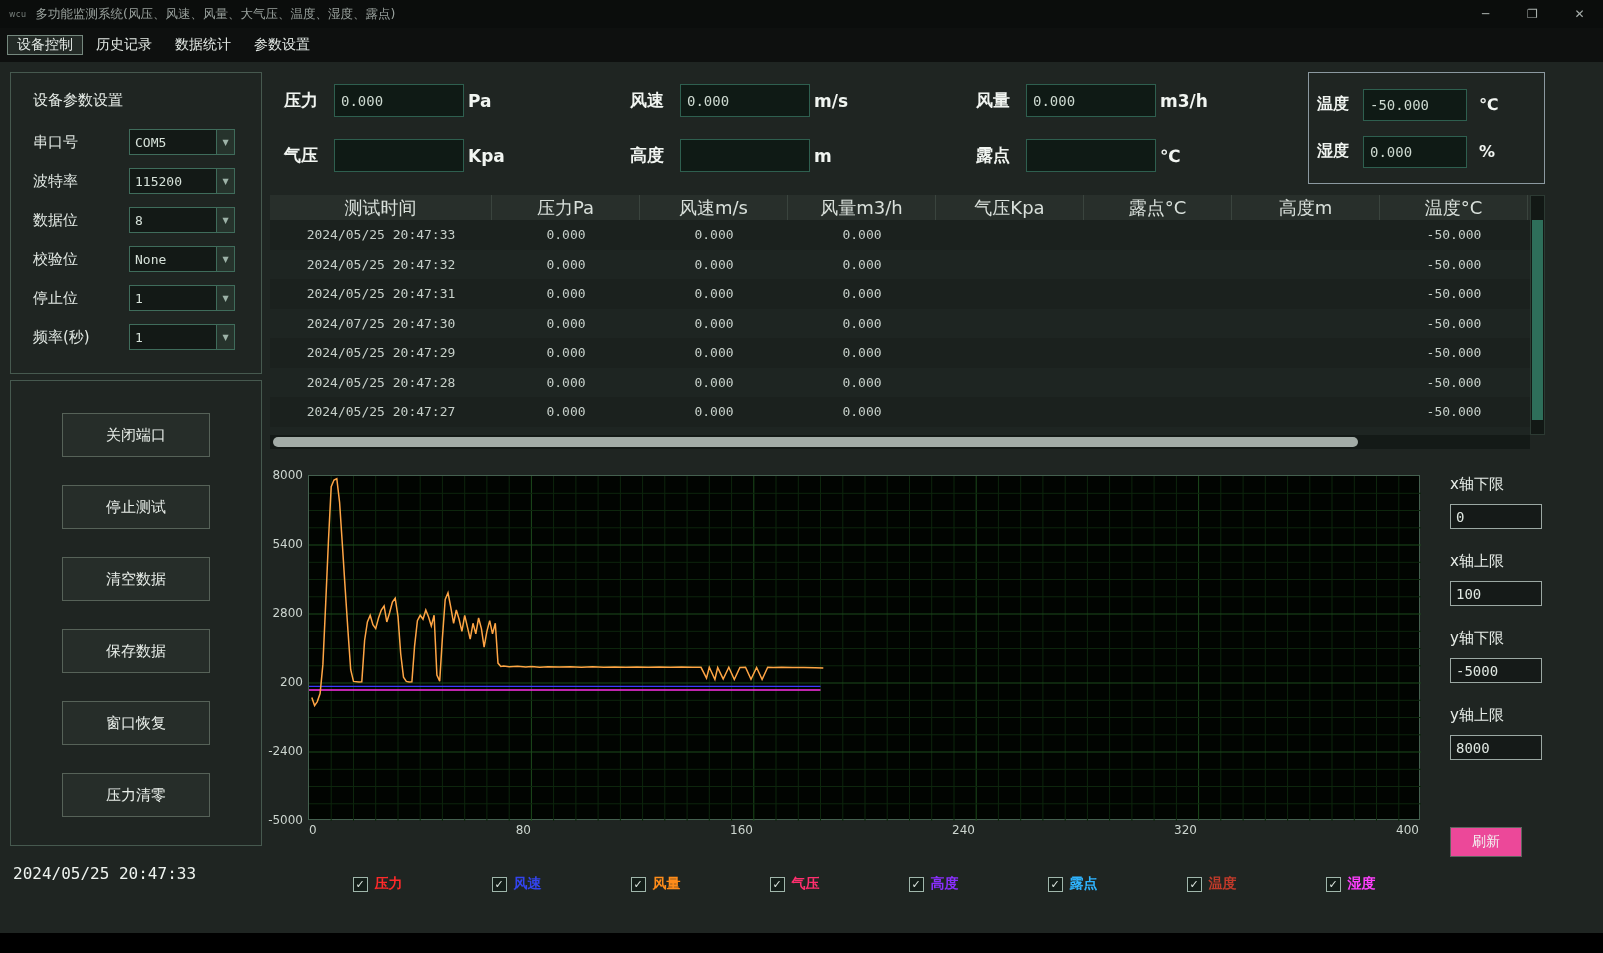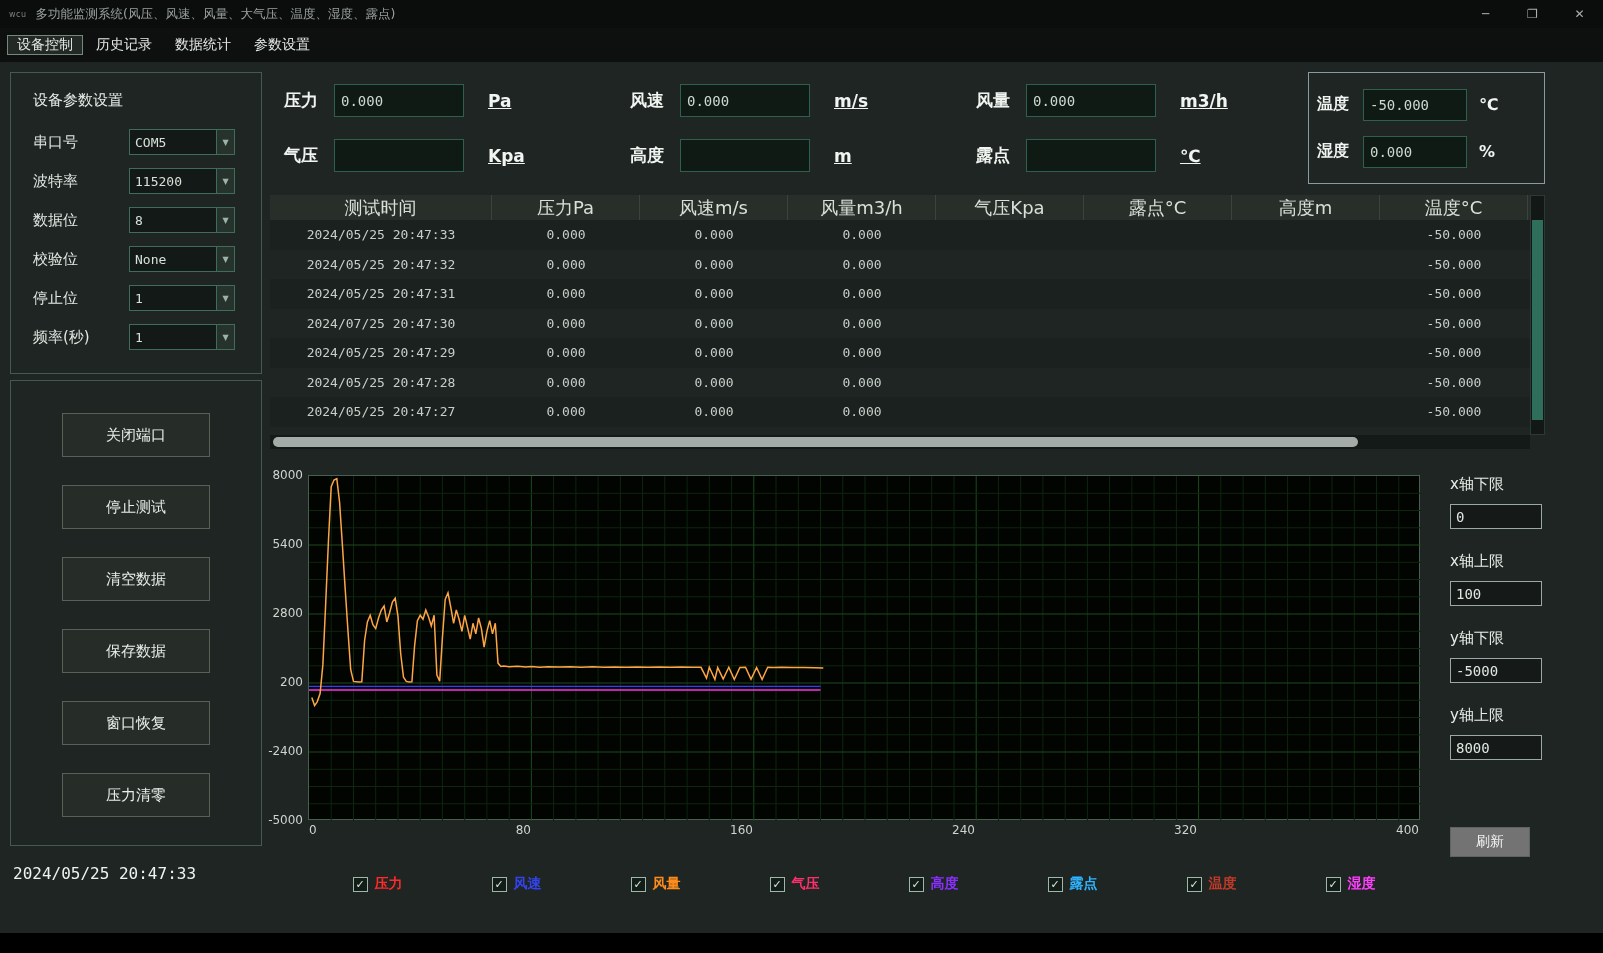--- a/index.html
+++ b/index.html
@@ -34,21 +34,21 @@
   .side-timestamp { margin:18px 0 0 3px; font:16px "DejaVu Sans Mono",monospace; color:#eef3ef; }
 
   .right { width:1275px; flex:none; margin-left:8px; display:flex; flex-direction:column; }
 
   
   .top-row { display:flex; height:112px; flex:none; }
   .readings { display:grid; grid-template-columns:346px 346px 346px; row-gap:22px; align-content:center; }
   .reading { display:flex; align-items:center; }
   .reading-label { width:64px; padding-left:14px; font-size:17px; font-weight:bold; color:#f1f5f1; }
   .value-box { width:130px; height:33px; background:#0f1a15; border:1px solid #2e5f4f; font:14px "DejaVu Sans Mono",monospace; color:#cdd9d0; display:flex; align-items:center; padding-left:6px; }
-  .reading-unit { margin-left:24px; font-size:17px; font-weight:bold; color:#f1f5f1;text-decoration:underline; }
+  .reading-unit { margin-left:4px; font-size:17px; font-weight:bold; color:#f1f5f1; }
   .th-box { margin-left:auto; width:238px; height:112px; border:1px solid #8b99a0; padding:8px 8px; display:flex; flex-direction:column; justify-content:space-around; }
   .th-row { display:flex; align-items:center; }
   .th-label { width:46px; font-size:16px; font-weight:bold; color:#f1f5f1; }
   .th-value { width:104px; height:32px; }
   .th-unit { margin-left:12px; font-size:16px; font-weight:bold; color:#f1f5f1; }
 
   
   .table-wrap { position:relative; margin-top:11px; width:1275px; flex:none; }
   .table-viewport { height:240px; overflow:hidden; background:#1b211e; margin-right:15px; }
   .thead { display:flex; height:25px; background:#282f2b; }
@@ -67,21 +67,21 @@
   .ylabels { width:38px; position:relative; height:345px; flex:none; }
   .ytick { position:absolute; right:5px; transform:translateY(-50%); font-size:12px; color:#ccd5cf; }
   .plot { width:1112px; height:345px; position:relative; background:#010401; border:1px solid #44604f; flex:none; }
   .plot svg { position:absolute; inset:0; }
   .xlabels { position:absolute; top:100%; left:0; width:100%; display:flex; justify-content:space-between; margin-top:4px; font-size:12px; color:#ccd5cf; }
   .xlabels span { transform:translateX(0); }
   .axis-col { margin-left:30px; width:96px; display:flex; flex-direction:column; height:382px; }
   .axis-group { margin-bottom:23px; }
   .axis-label { font-size:15px; color:#e7ede8; margin-bottom:10px; }
   .axis-input { width:92px; height:25px; border:1px solid #9ba8a3; background:#151a18; font:14px "DejaVu Sans Mono",monospace; color:#dfe7e1; display:flex; align-items:center; padding-left:5px; }
-  .refresh-btn { margin-top:auto; width:80px; height:30px; background:#737373; border:1px solid #5d655f; color:#f2f5f2; font-size:14px; display:flex; align-items:center; justify-content:center; cursor:default;font-family:Liberation Mono, monospace; }
+  .refresh-btn { margin-top:auto; width:72px; height:30px; background:#ec4899; border:1px solid #5d655f; color:#f2f5f2; font-size:14px; display:flex; align-items:center; justify-content:center; cursor:default;font-family:Liberation Mono, monospace; }
 
   
   .toggles { margin-left:38px; width:1112px; display:flex; justify-content:space-around; margin-top:18px; flex:none; }
   .toggle { display:flex; align-items:center; gap:7px; cursor:default; }
   .checkbox { width:15px; height:15px; background:#131d18; border:1px solid #9fb6ab; color:#dfe9e2; font-size:11px; line-height:14px; text-align:center; }
   .toggle-label { font-size:14px; font-weight:bold; }
 </style>
 </head>
 <body>
 

